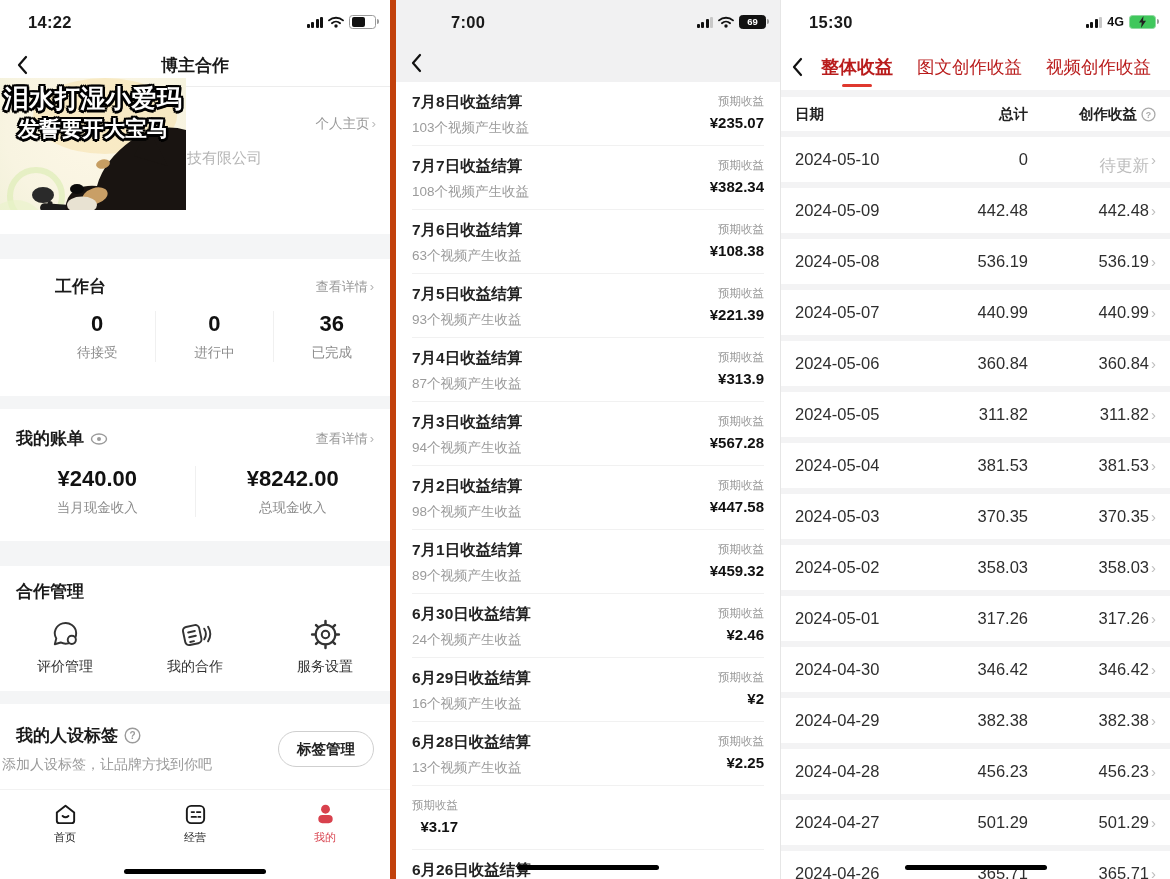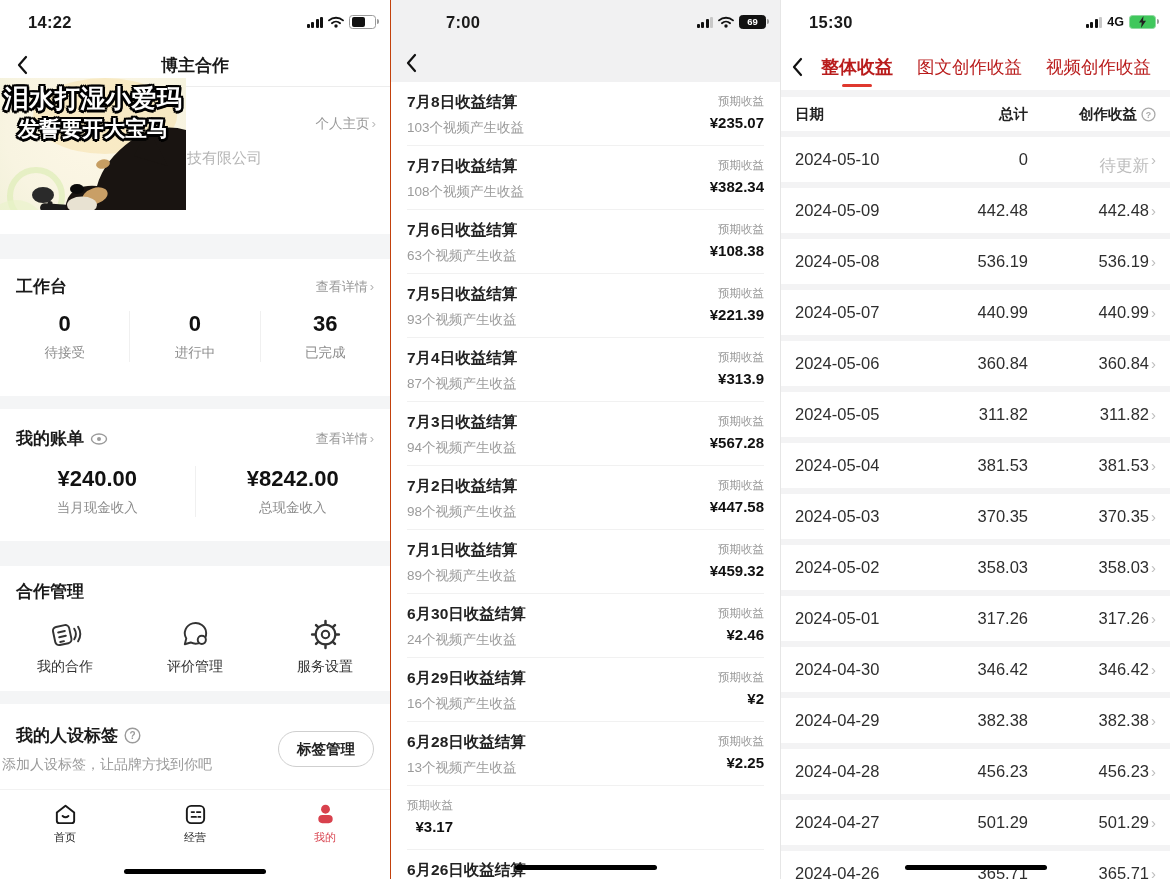--- a/index.html
+++ b/index.html
@@ -1,20 +1,20 @@
 <!DOCTYPE html>
 <html><head>
 <meta charset="utf-8">
 <style>
   html,body{margin:0;padding:0;background:#dcdcdc;}
   .screen{position:relative;width:1170px;height:879px;background:#fff;overflow:hidden;
           font-family:"Liberation Sans","DejaVu Sans",sans-serif;color:#1a1a1a;}
   .panel{position:absolute;top:0;width:390px;height:879px;overflow:hidden;background:#fff;}
   #panel-left{left:0;}
-  #panel-mid{left:390px;border-left:1px solid #c2410c;box-sizing:border-box;}
+  #panel-mid{left:390px;border-left:6px solid #c2410c;box-sizing:border-box;}
   #panel-right{left:780px;border-left:1px solid #e6e6e6;box-sizing:border-box;}
 
   
   .statusbar{position:relative;height:44px;}
   .sb-time{position:absolute;top:13px;font-size:16.5px;font-weight:bold;letter-spacing:.3px;}
   .sb-icons{position:absolute;right:14px;top:0;height:44px;display:flex;align-items:center;gap:5px;}
   .sig{display:flex;align-items:flex-end;gap:1.5px;height:11px;}
   .sig i{display:block;width:3px;border-radius:1px;background:#111;}
   .sig i:nth-child(1){height:4px}.sig i:nth-child(2){height:6px}
   .sig i:nth-child(3){height:8.5px}.sig i:nth-child(4){height:11px}
@@ -40,21 +40,21 @@
   .lp-homepage .chev::before{margin-left:2px;}
   .lp-company{position:absolute;left:187px;top:62px;font-size:15px;color:#b5b5b5;}
   .gap{background:#f4f5f6;}
   .gap.g25{height:25px}.gap.g13{height:13px}
   .card{background:#fff;position:relative;}
   .card-head{display:flex;justify-content:space-between;align-items:center;padding:0 16px;}
   .card-title{font-size:17px;font-weight:bold;display:flex;align-items:center;gap:6px;}
   .detail-link{font-size:13px;color:#999;}
   .chev::before{content:"›";color:#bdbdbd;}
   .detail-link .chev::before{color:#b5b5b5;margin-left:2px;}
-  #card-workbench{height:137px;padding-top:16px;box-sizing:border-box;}
+  #card-workbench{height:137px;padding-top:16px;box-sizing:border-box;margin-left:39px;}
   .stats-row{display:flex;margin-top:13px;}
   .stat-col{flex:1;text-align:center;}
   .stat-col.divided{border-right:1px solid #f0f0f0;}
   .stat-value{font-size:22px;font-weight:bold;color:#111;}
   .stat-label{margin-top:7px;font-size:13.5px;color:#8c8c8c;}
   #card-bill{height:132px;padding-top:18px;box-sizing:border-box;}
   .bill-row{display:flex;margin-top:16px;}
   #card-coop{height:125px;padding-top:14px;box-sizing:border-box;}
   .coop-row{display:flex;margin-top:15px;}
   .coop-item{flex:1;display:flex;flex-direction:column;align-items:center;gap:7px;}
@@ -199,35 +199,35 @@
     </div>
     <div class="gap g25"></div>
 
     <div class="card" id="card-coop">
       <div class="card-head">
           <span class="card-title">合作管理</span>
         </div>
       <div class="coop-row">
         <div class="coop-item">
           <svg width="33" height="33" viewBox="0 0 34 34">
+              <path d="M28 15.5 a11 10.5 0 1 0 -20.5 5.5 l-1.5 6 6 -1.8 a11 10.5 0 0 0 16 -9.7 z" fill="none" stroke="#333" stroke-width="2" stroke-linejoin="round"></path>
+              <circle cx="23.5" cy="22.5" r="4.2" fill="#fff" stroke="#333" stroke-width="2"></circle>
+            </svg>
+          <span class="coop-label">评价管理</span>
+        </div>
+        <div class="coop-item">
+          <svg width="33" height="33" viewBox="0 0 34 34">
               <g transform="rotate(-12 14 17)">
                 <rect x="5" y="8" width="17" height="19" rx="4" fill="none" stroke="#333" stroke-width="2"></rect>
                 <path d="M10 14 h7 M10 19 h7 M10 24 h4" stroke="#333" stroke-width="2" stroke-linecap="round" fill="none"></path>
               </g>
               <path d="M26 11 q3.5 5.5 0 11" fill="none" stroke="#333" stroke-width="2" stroke-linecap="round"></path>
               <path d="M30 9 q4.5 7.5 0 15" fill="none" stroke="#333" stroke-width="2" stroke-linecap="round"></path>
             </svg>
           <span class="coop-label">我的合作</span>
-        </div>
-        <div class="coop-item">
-          <svg width="33" height="33" viewBox="0 0 34 34">
-              <path d="M28 15.5 a11 10.5 0 1 0 -20.5 5.5 l-1.5 6 6 -1.8 a11 10.5 0 0 0 16 -9.7 z" fill="none" stroke="#333" stroke-width="2" stroke-linejoin="round"></path>
-              <circle cx="23.5" cy="22.5" r="4.2" fill="#fff" stroke="#333" stroke-width="2"></circle>
-            </svg>
-          <span class="coop-label">评价管理</span>
         </div>
         <div class="coop-item">
           <svg width="33" height="33" viewBox="0 0 32 32">
               <circle cx="16" cy="16" r="9.5" fill="none" stroke="#333" stroke-width="2"></circle>
               <circle cx="16" cy="16" r="3.6" fill="none" stroke="#333" stroke-width="2"></circle>
               <path d="M29 16 L26 16 M25.2 25.2 L23.1 23.1 M16 29 L16 26 M6.8 25.2 L8.9 23.1 M3 16 L6 16 M6.8 6.8 L8.9 8.9 M16 3 L16 6 M25.2 6.8 L23.1 8.9" stroke="#333" stroke-width="2.4" stroke-linecap="round"></path>
             </svg>
           <span class="coop-label">服务设置</span>
         </div>
       </div>

